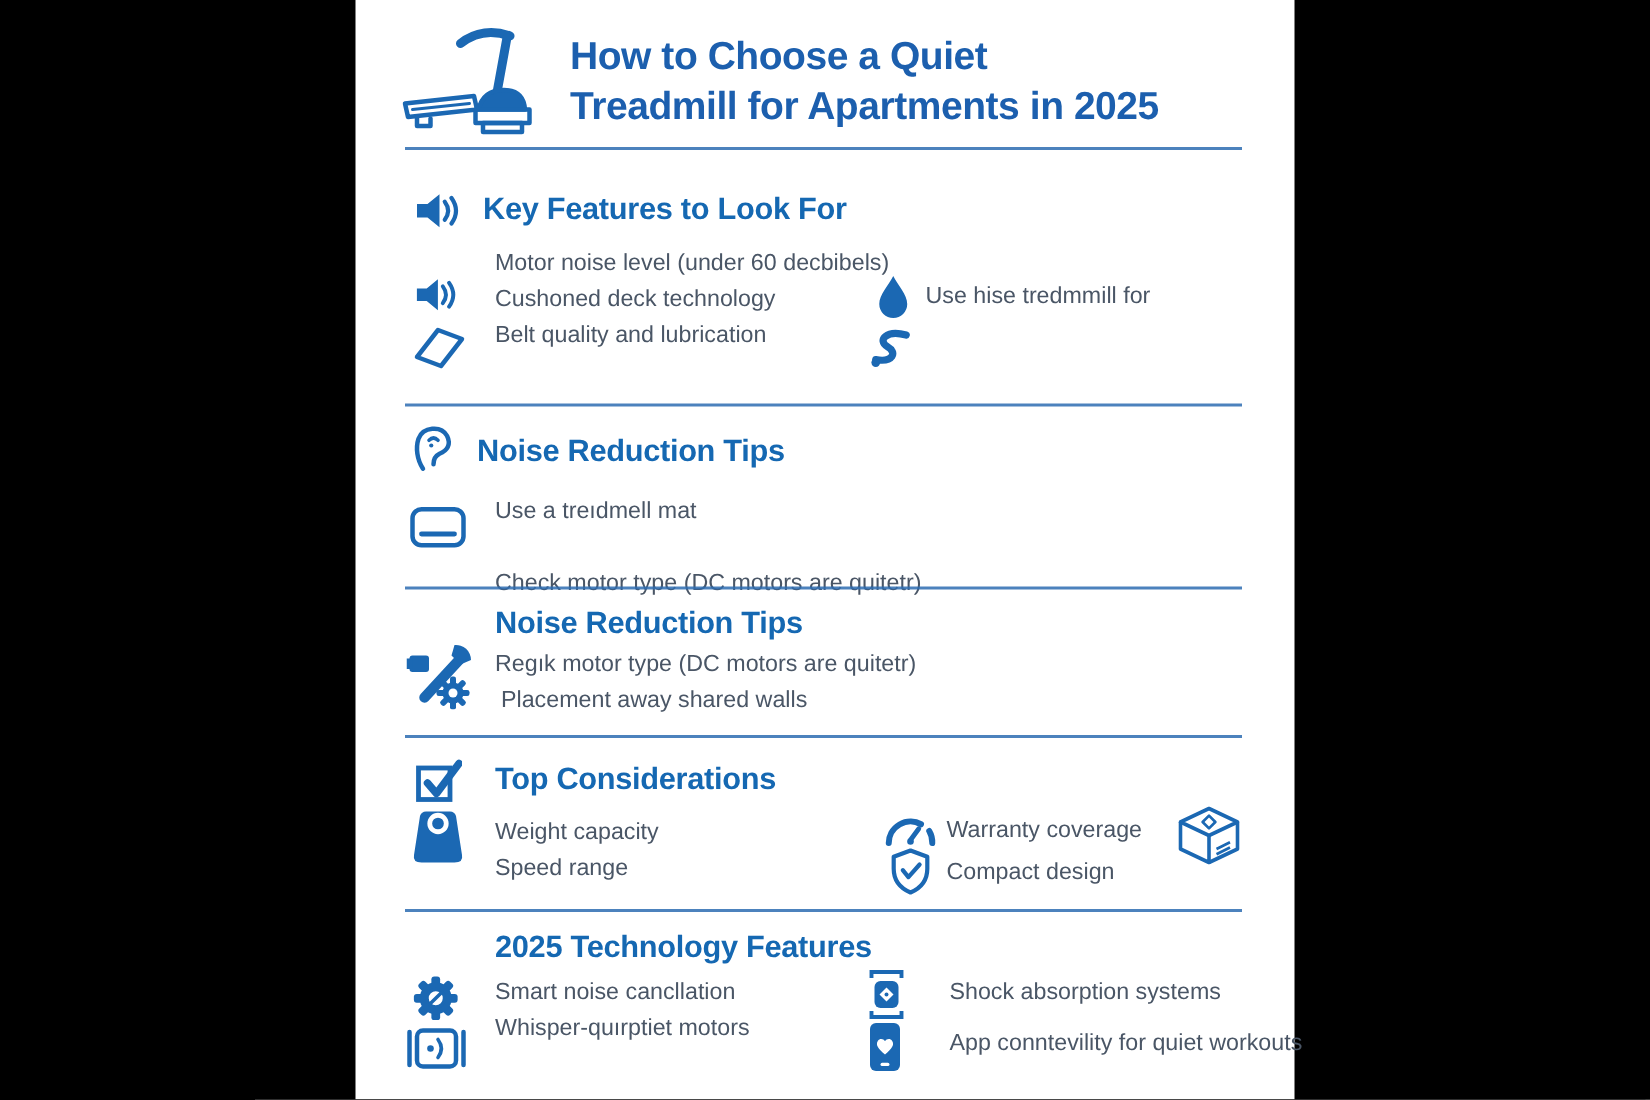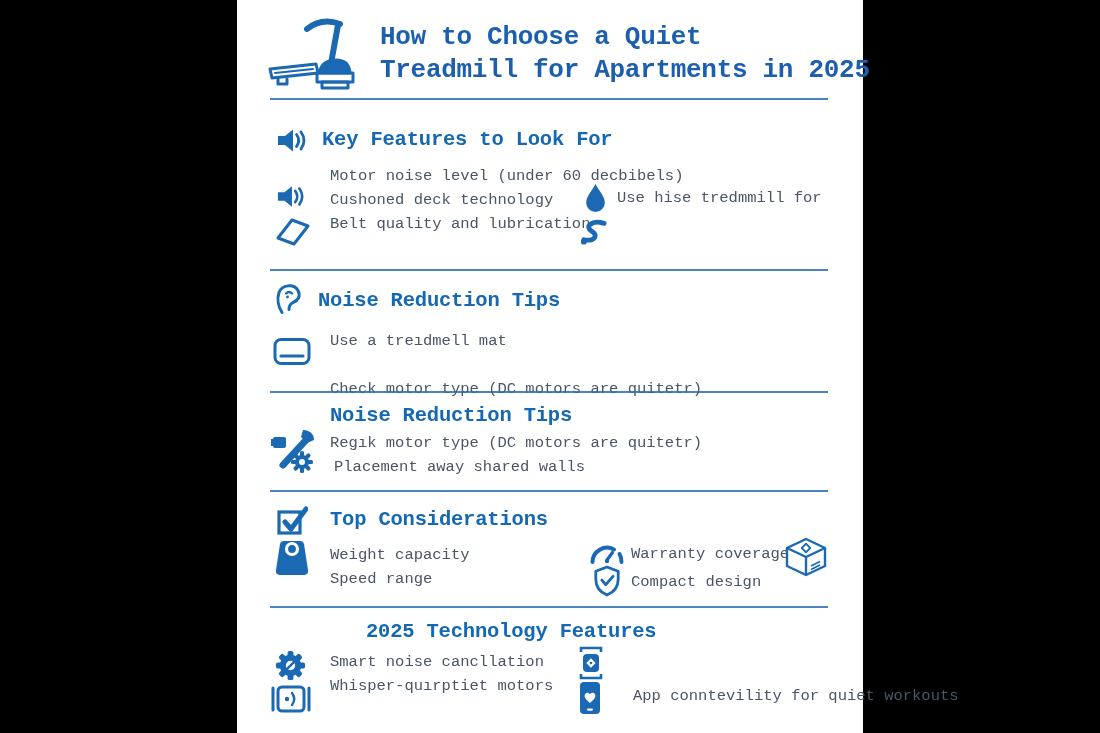--- a/index.html
+++ b/index.html
@@ -1,17 +1,17 @@
 <!DOCTYPE html>
 <html><head>
 <meta charset="utf-8">
 <style>
   html,body{margin:0;padding:0;background:#000;}
   .stage{position:relative;width:1097px;height:733px;background:#000;overflow:hidden;
-         font-family:Liberation Mono, monospace;}
+         font-family:Liberation Sans, sans-serif;}
   .card{position:absolute;left:237px;top:0;width:626px;height:733px;background:#fff;}
   .abs{position:absolute;}
   .title{font-size:26px;font-weight:700;color:#1c5fae;letter-spacing:-0.3px;white-space:nowrap;}
   .sec-title{font-size:20.5px;font-weight:700;color:#1568b2;letter-spacing:-0.2px;white-space:nowrap;}
   .body-txt{font-size:15.5px;color:#4a5666;white-space:nowrap;}
   .rule{height:2px;background:#2d6cb2;opacity:.85;}
   svg{display:block;}
 </style>
 </head>
 <body>
@@ -157,21 +157,21 @@
         <path d="M23,3 L42,12 L23,21 L4,12 Z"></path>
         <path d="M4,12 V30 L23,39 V21"></path>
         <path d="M42,12 V30 L23,39"></path>
         <rect x="20" y="9" width="6" height="6" transform="rotate(45 23 12)" stroke-width="1.8"></rect>
         <path d="M28,30 l9,-4.5 M28,33.5 l9,-4.5" stroke-width="1.8"></path>
       </svg>
     </div>
 
     <div class="abs rule" style="left:33px;top:606px;width:558px;"></div>
 
-    <div class="abs sec-title" style="left:93px;top:620px;margin-left:36px;">2025 Technology Features</div>
+    <div class="abs sec-title" style="left:93px;top:620px;">2025 Technology Features</div>
 
     <div class="abs" style="left:36px;top:648px;">
       <svg width="35" height="35" viewBox="0 0 36 36">
         <g fill="#1b68b3">
           <rect x="15" y="3" width="6" height="30" rx="2"></rect>
           <rect x="15" y="3" width="6" height="30" rx="2" transform="rotate(45 18 18)"></rect>
           <rect x="15" y="3" width="6" height="30" rx="2" transform="rotate(90 18 18)"></rect>
           <rect x="15" y="3" width="6" height="30" rx="2" transform="rotate(135 18 18)"></rect>
           <circle cx="18" cy="18" r="11"></circle>
         </g>
@@ -194,20 +194,21 @@
 
     <div class="abs" style="left:341px;top:646px;">
       <svg width="26" height="34" viewBox="0 0 26 34" fill="none" stroke="#1b68b3">
         <path d="M3,6 V2 H23 V6" stroke-width="2.6"></path>
         <path d="M3,28 V32 H23 V28" stroke-width="2.6"></path>
         <rect x="5" y="8" width="16" height="18" rx="4" fill="#1b68b3" stroke="none"></rect>
         <rect x="9.7" y="13.7" width="6.6" height="6.6" transform="rotate(45 13 17)" fill="#fff" stroke="none"></rect>
         <circle cx="13" cy="17" r="1.3" fill="#1b68b3" stroke="none"></circle>
       </svg>
     </div>
+    <div class="abs body-txt" style="left:396px;top:653px;">Shock absorption systems</div>
     <div class="abs" style="left:341px;top:680px;">
       <svg width="24" height="36" viewBox="0 0 24 36">
         <rect x="2" y="2" width="20" height="32" rx="4" fill="#1b68b3"></rect>
         <path d="M12,23 c-4.5,-3.8 -6.5,-6.5 -4.8,-9 c1.3,-2 3.8,-1.6 4.8,0.2 c1,-1.8 3.5,-2.2 4.8,-0.2 c1.7,2.5 -0.3,5.2 -4.8,9 z" fill="#fff"></path>
         <rect x="9" y="28.5" width="6" height="2.2" rx="1.1" fill="#fff"></rect>
       </svg>
     </div>
     <div class="abs body-txt" style="left:396px;top:687px;">App conntevility for quiet workouts</div>
 
   </div>

